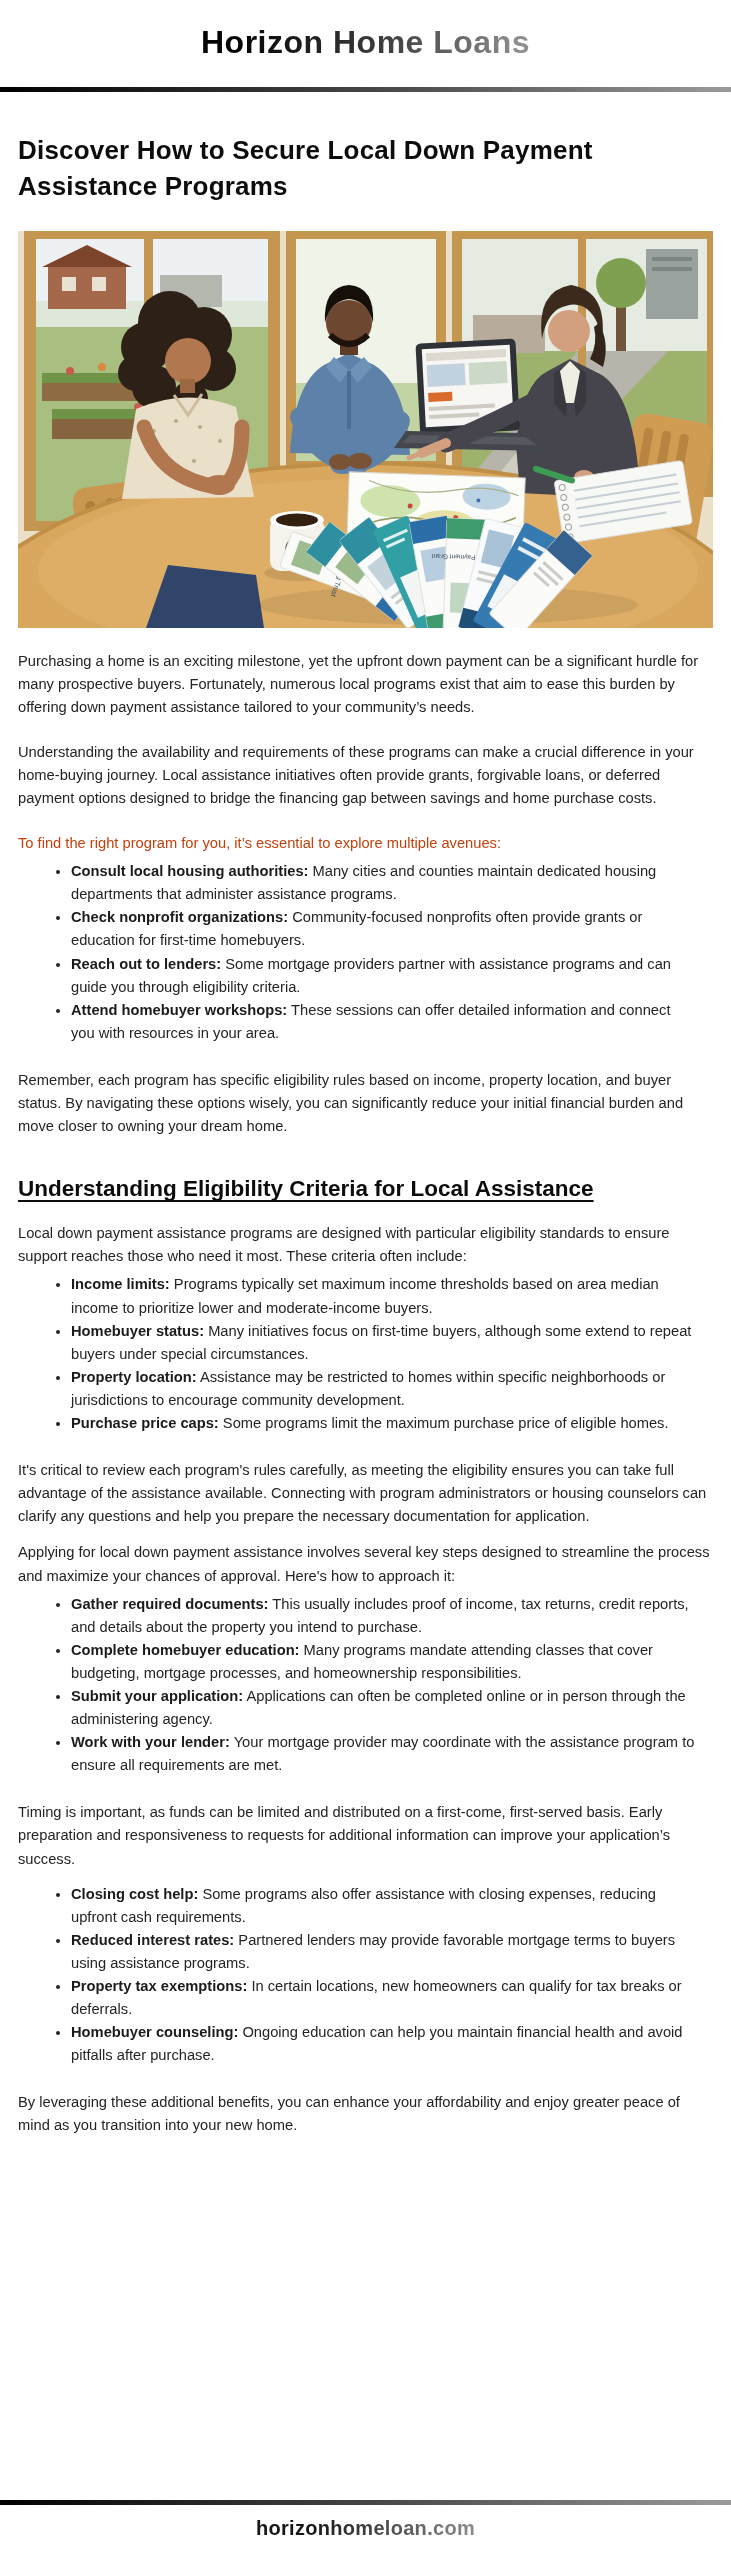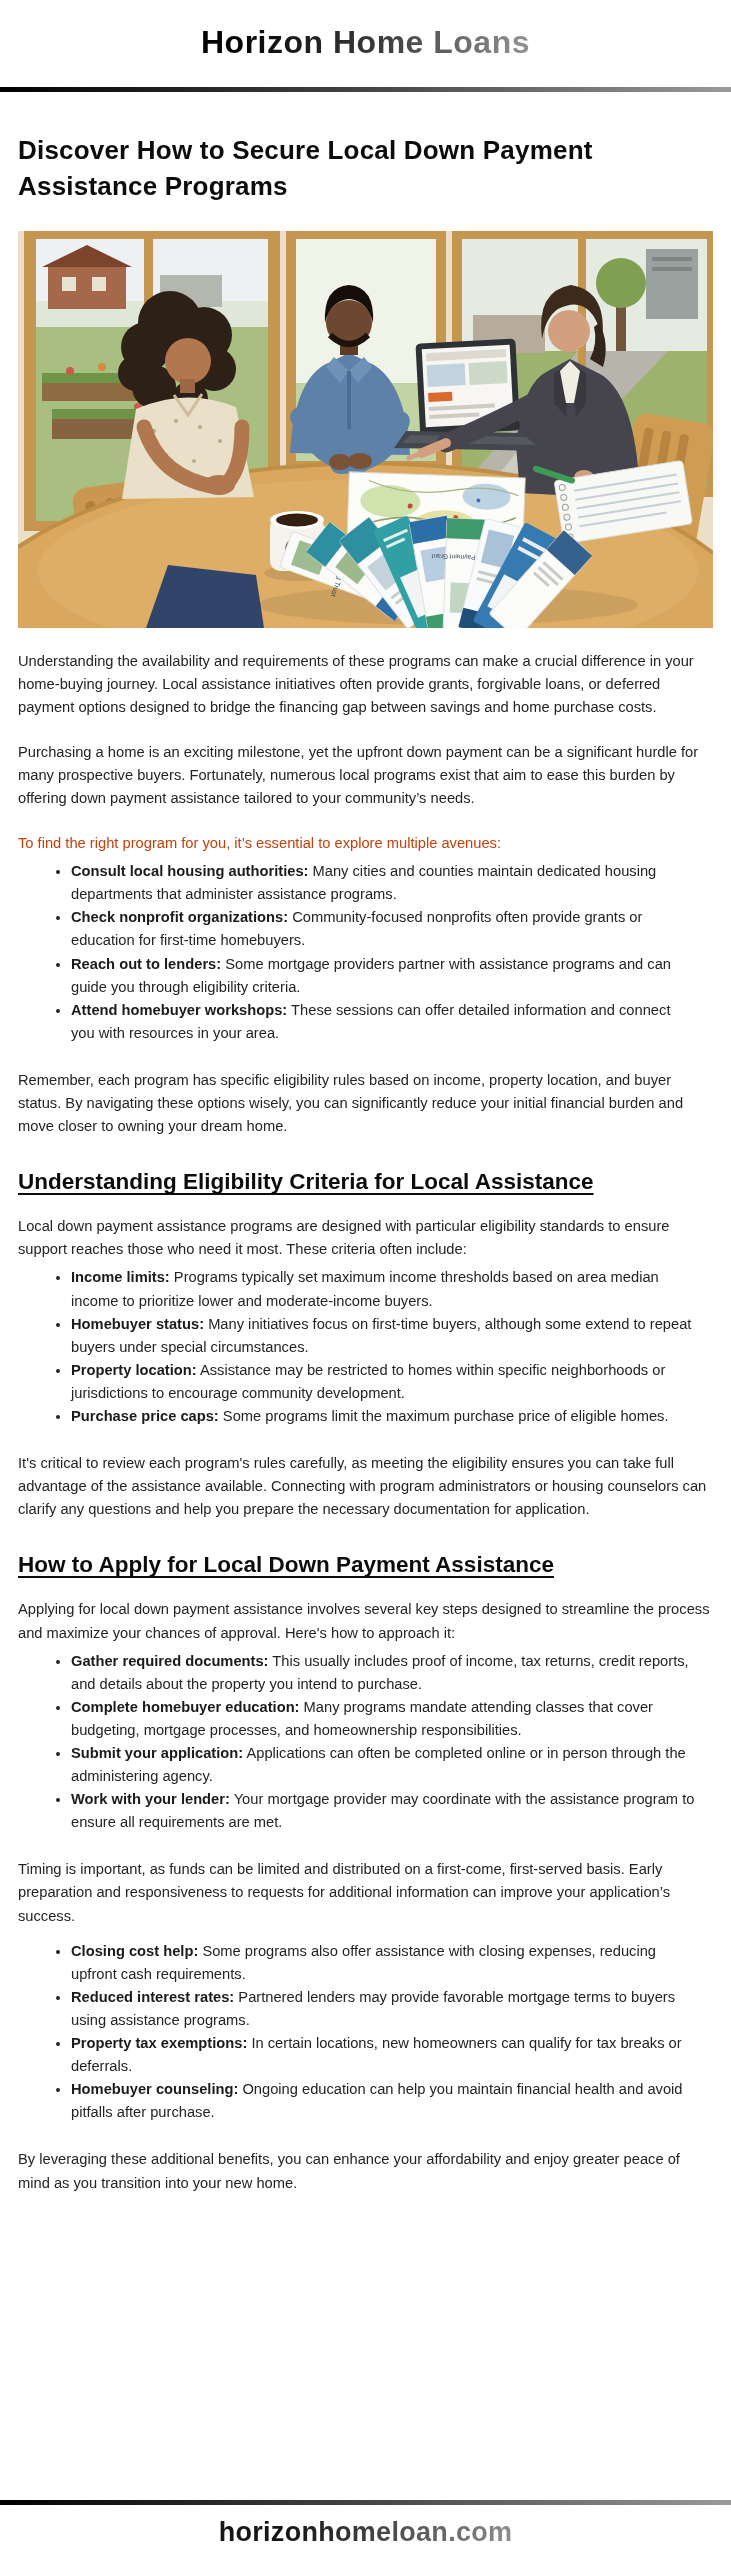--- a/index.html
+++ b/index.html
@@ -27,30 +27,30 @@
   }
   figure.hero{margin:26px 0 0;padding:0;}
   figure.hero svg{display:block;width:695px;height:397px;background:#ecdfc8;}
   p{margin:22px 0 0;font-size:14.7px;line-height:23.1px;}
   p.lead{font-weight:400;color:#c2410c;}
   p.after-list{margin-top:24px;}
   ul{margin:5px 15px 0;padding-left:38px;list-style:disc outside;}
   li{font-size:14.7px;line-height:23.1px;}
   li strong{font-weight:700;color:#1b1b1b;}
   .section-heading{
-    margin:24px 0 0;font-size:22.5px;line-height:1.78;font-weight:800;
+    margin:31px 0 0;font-size:22.5px;line-height:1.78;font-weight:800;
     color:#0c0c0c;max-width:640px;
     text-decoration:underline;text-decoration-thickness:2px;
     text-underline-offset:4px;text-decoration-skip-ink:none;
   }
   p.section-intro{margin-top:13px;}
   .footer{position:absolute;left:0;right:0;top:2500px;}
   .site{
     display:inline-block;margin-top:12px;
-    font-size:27px;font-weight:800;letter-spacing:.3px;
+    font-size:20px;font-weight:800;letter-spacing:.3px;
     background:linear-gradient(90deg,#161616 25%,#555 65%,#8a8a8a 98%);
     -webkit-background-clip:text;background-clip:text;
     -webkit-text-fill-color:transparent;color:#222;
   }
 </style>
 </head>
 <body>
 
 <div class="page">
 
@@ -287,43 +287,42 @@
         <g transform="translate(560 312) rotate(42)">
           <rect x="-19" y="0" width="38" height="112" rx="3" fill="#fbfbf9" stroke="#e0e0da"></rect>
           <rect x="-19" y="0" width="38" height="26" fill="#35618f"></rect>
           <rect x="-13" y="36" width="26" height="3" fill="#c9ccc6"></rect>
           <rect x="-13" y="43" width="26" height="3" fill="#c9ccc6"></rect>
           <rect x="-13" y="50" width="20" height="3" fill="#c9ccc6"></rect>
         </g>
       </svg>
     </figure>
 
+    <p>Purchasing a home is an exciting milestone, yet the upfront down payment can be a significant hurdle for many prospective buyers. Fortunately, numerous local programs exist that aim to ease this burden by offering down payment assistance tailored to your community’s needs.</p>
     <p>Understanding the availability and requirements of these programs can make a crucial difference in your home-buying journey. Local assistance initiatives often provide grants, forgivable loans, or deferred payment options designed to bridge the financing gap between savings and home purchase costs.</p>
-    <p>Purchasing a home is an exciting milestone, yet the upfront down payment can be a significant hurdle for many prospective buyers. Fortunately, numerous local programs exist that aim to ease this burden by offering down payment assistance tailored to your community’s needs.</p>
 
     <p class="lead">To find the right program for you, it’s essential to explore multiple avenues:</p>
     <ul>
       <li><strong>Consult local housing authorities:</strong><span> Many cities and counties maintain dedicated housing departments that administer assistance programs.</span></li>
       <li><strong>Check nonprofit organizations:</strong><span> Community-focused nonprofits often provide grants or education for first-time homebuyers.</span></li>
       <li><strong>Reach out to lenders:</strong><span> Some mortgage providers partner with assistance programs and can guide you through eligibility criteria.</span></li>
       <li><strong>Attend homebuyer workshops:</strong><span> These sessions can offer detailed information and connect you with resources in your area.</span></li>
     </ul>
     <p class="after-list">Remember, each program has specific eligibility rules based on income, property location, and buyer status. By navigating these options wisely, you can significantly reduce your initial financial burden and move closer to owning your dream home.</p>
 
     <h2 class="section-heading">Understanding Eligibility Criteria for Local Assistance</h2>
     <p class="section-intro">Local down payment assistance programs are designed with particular eligibility standards to ensure support reaches those who need it most. These criteria often include:</p>
     <ul>
       <li><strong>Income limits:</strong><span> Programs typically set maximum income thresholds based on area median income to prioritize lower and moderate-income buyers.</span></li>
       <li><strong>Homebuyer status:</strong><span> Many initiatives focus on first-time buyers, although some extend to repeat buyers under special circumstances.</span></li>
       <li><strong>Property location:</strong><span> Assistance may be restricted to homes within specific neighborhoods or jurisdictions to encourage community development.</span></li>
       <li><strong>Purchase price caps:</strong><span> Some programs limit the maximum purchase price of eligible homes.</span></li>
     </ul>
     <p class="after-list">It's critical to review each program's rules carefully, as meeting the eligibility ensures you can take full advantage of the assistance available. Connecting with program administrators or housing counselors can clarify any questions and help you prepare the necessary documentation for application.</p>
 
-    <h2 class="section-heading">How to Apply for Local Down Payment Assistance</h2>
     <p class="section-intro">Applying for local down payment assistance involves several key steps designed to streamline the process and maximize your chances of approval. Here's how to approach it:</p>
     <ul>
       <li><strong>Gather required documents:</strong><span> This usually includes proof of income, tax returns, credit reports, and details about the property you intend to purchase.</span></li>
       <li><strong>Complete homebuyer education:</strong><span> Many programs mandate attending classes that cover budgeting, mortgage processes, and homeownership responsibilities.</span></li>
       <li><strong>Submit your application:</strong><span> Applications can often be completed online or in person through the administering agency.</span></li>
       <li><strong>Work with your lender:</strong><span> Your mortgage provider may coordinate with the assistance program to ensure all requirements are met.</span></li>
     </ul>
     <p class="after-list">Timing is important, as funds can be limited and distributed on a first-come, first-served basis. Early preparation and responsiveness to requests for additional information can improve your application’s success.</p>
 
     <ul style="margin-top:12px;">

